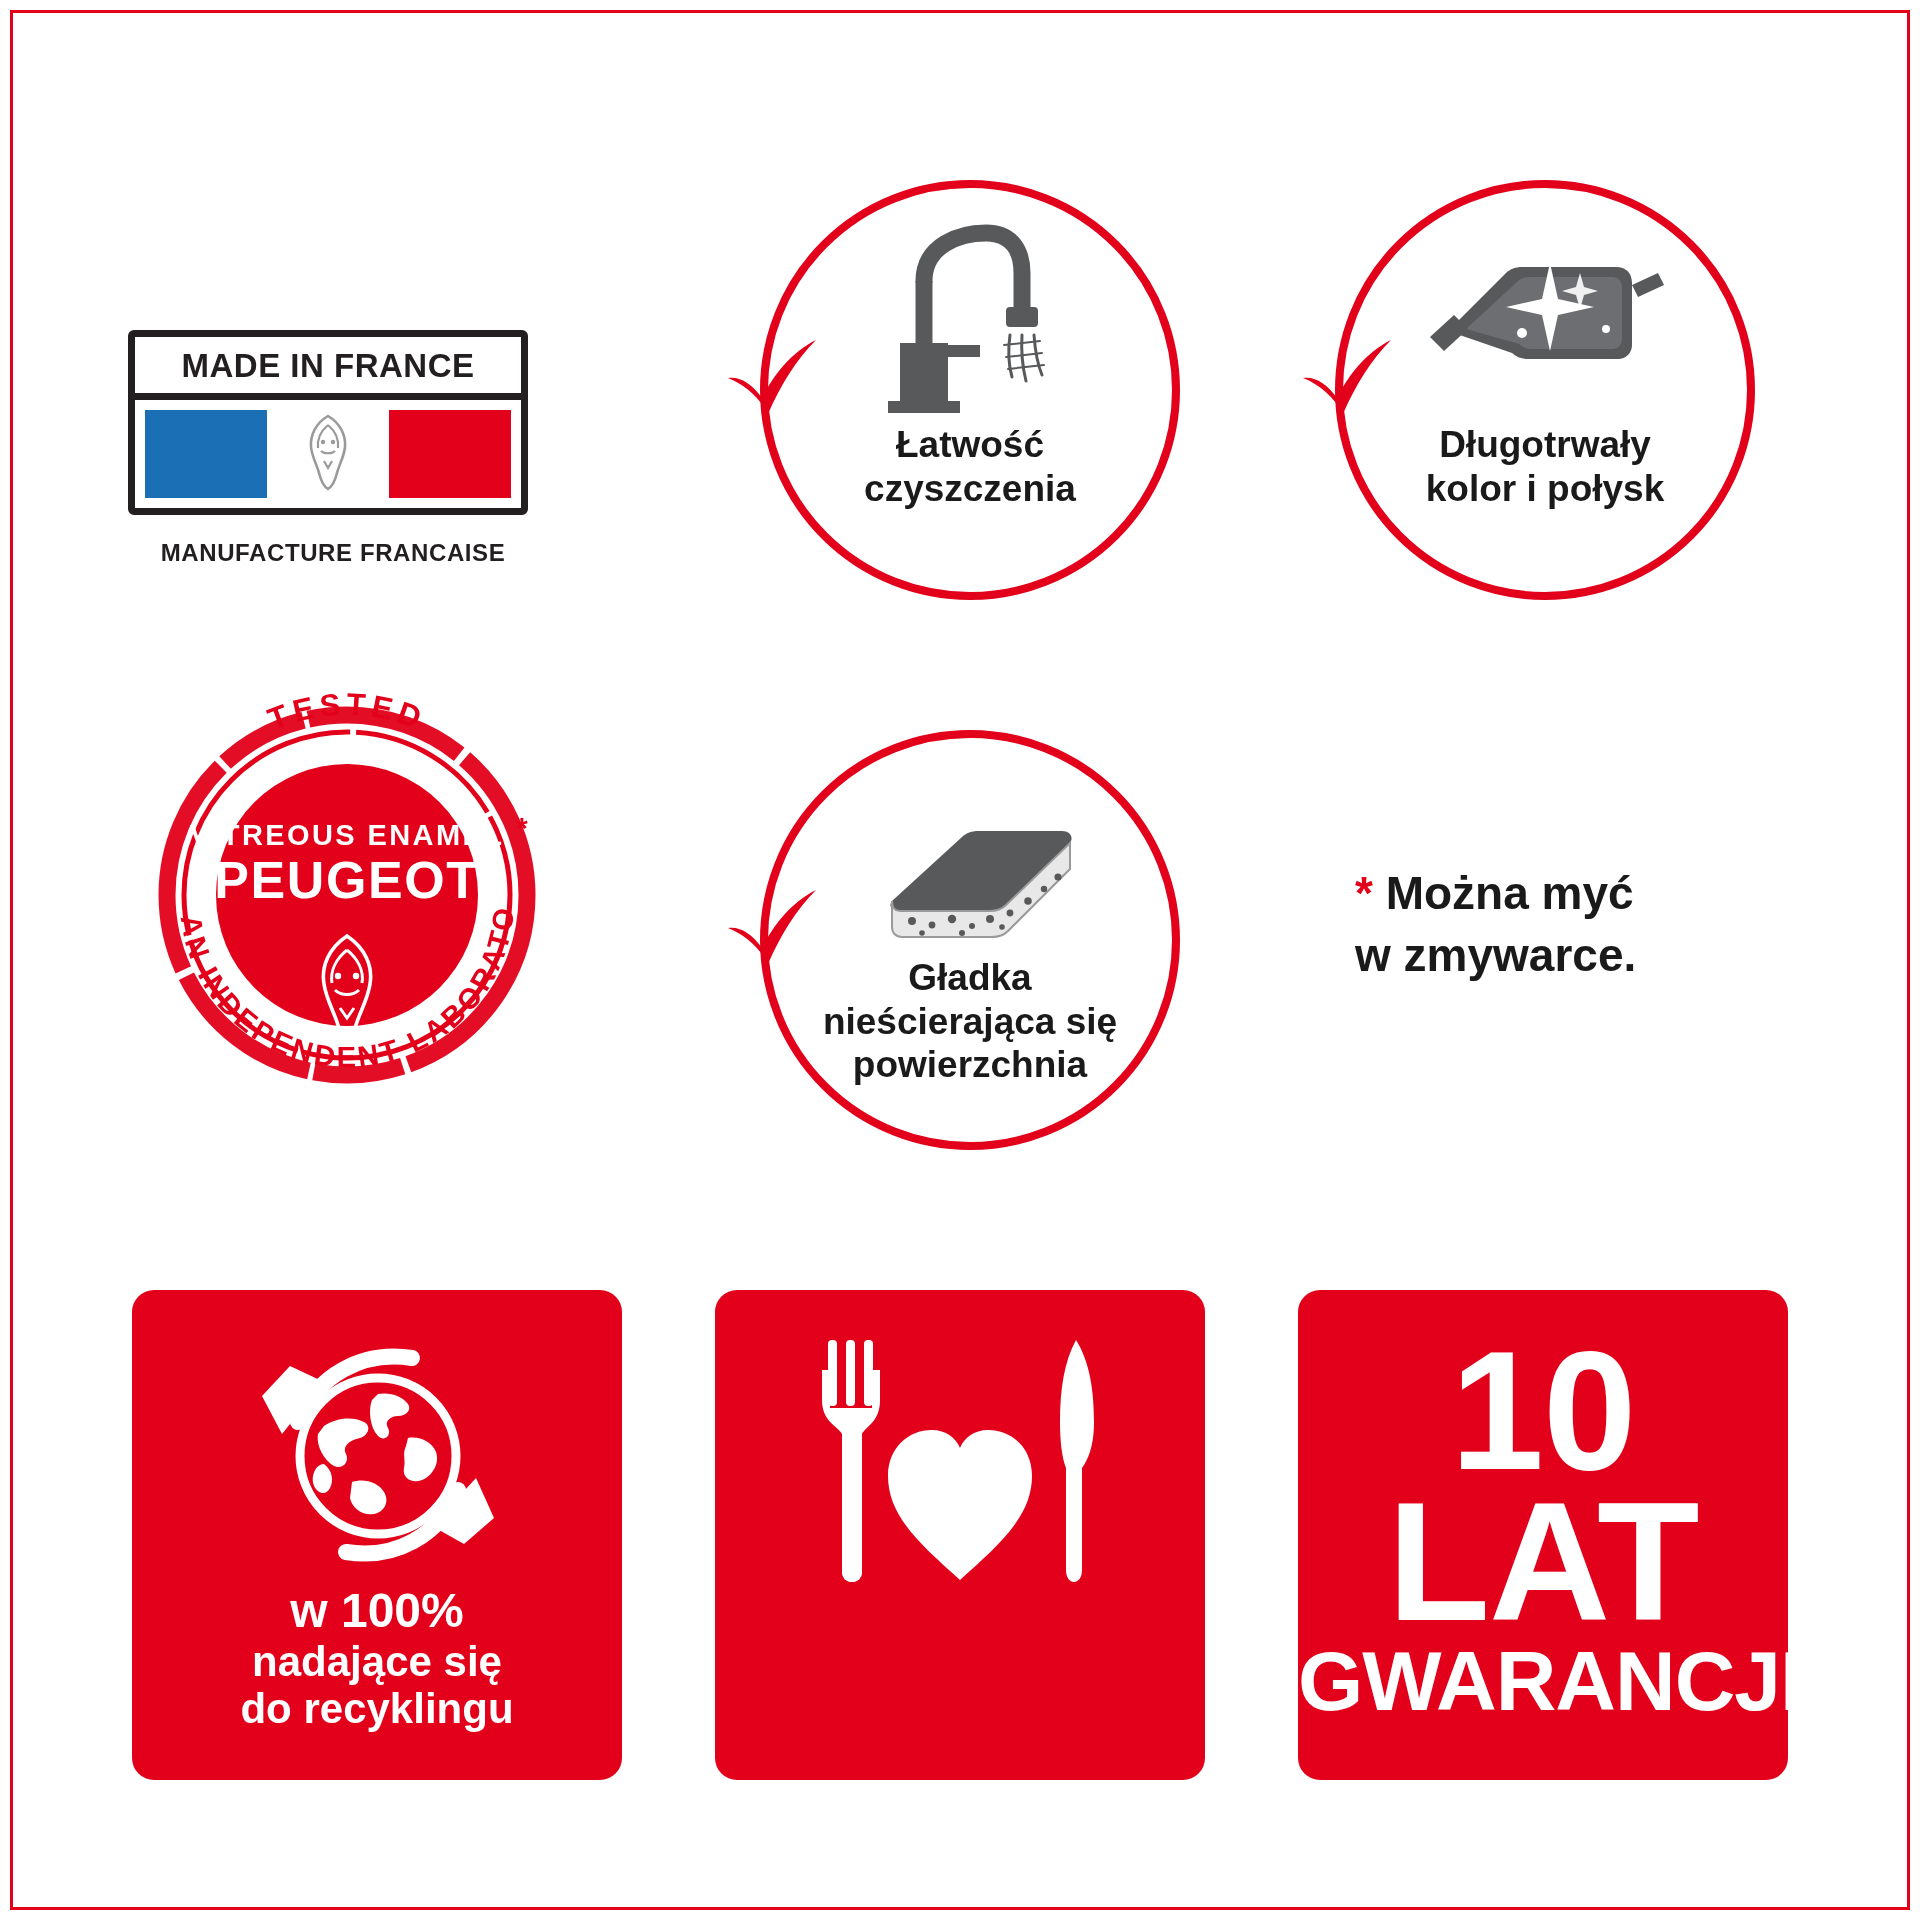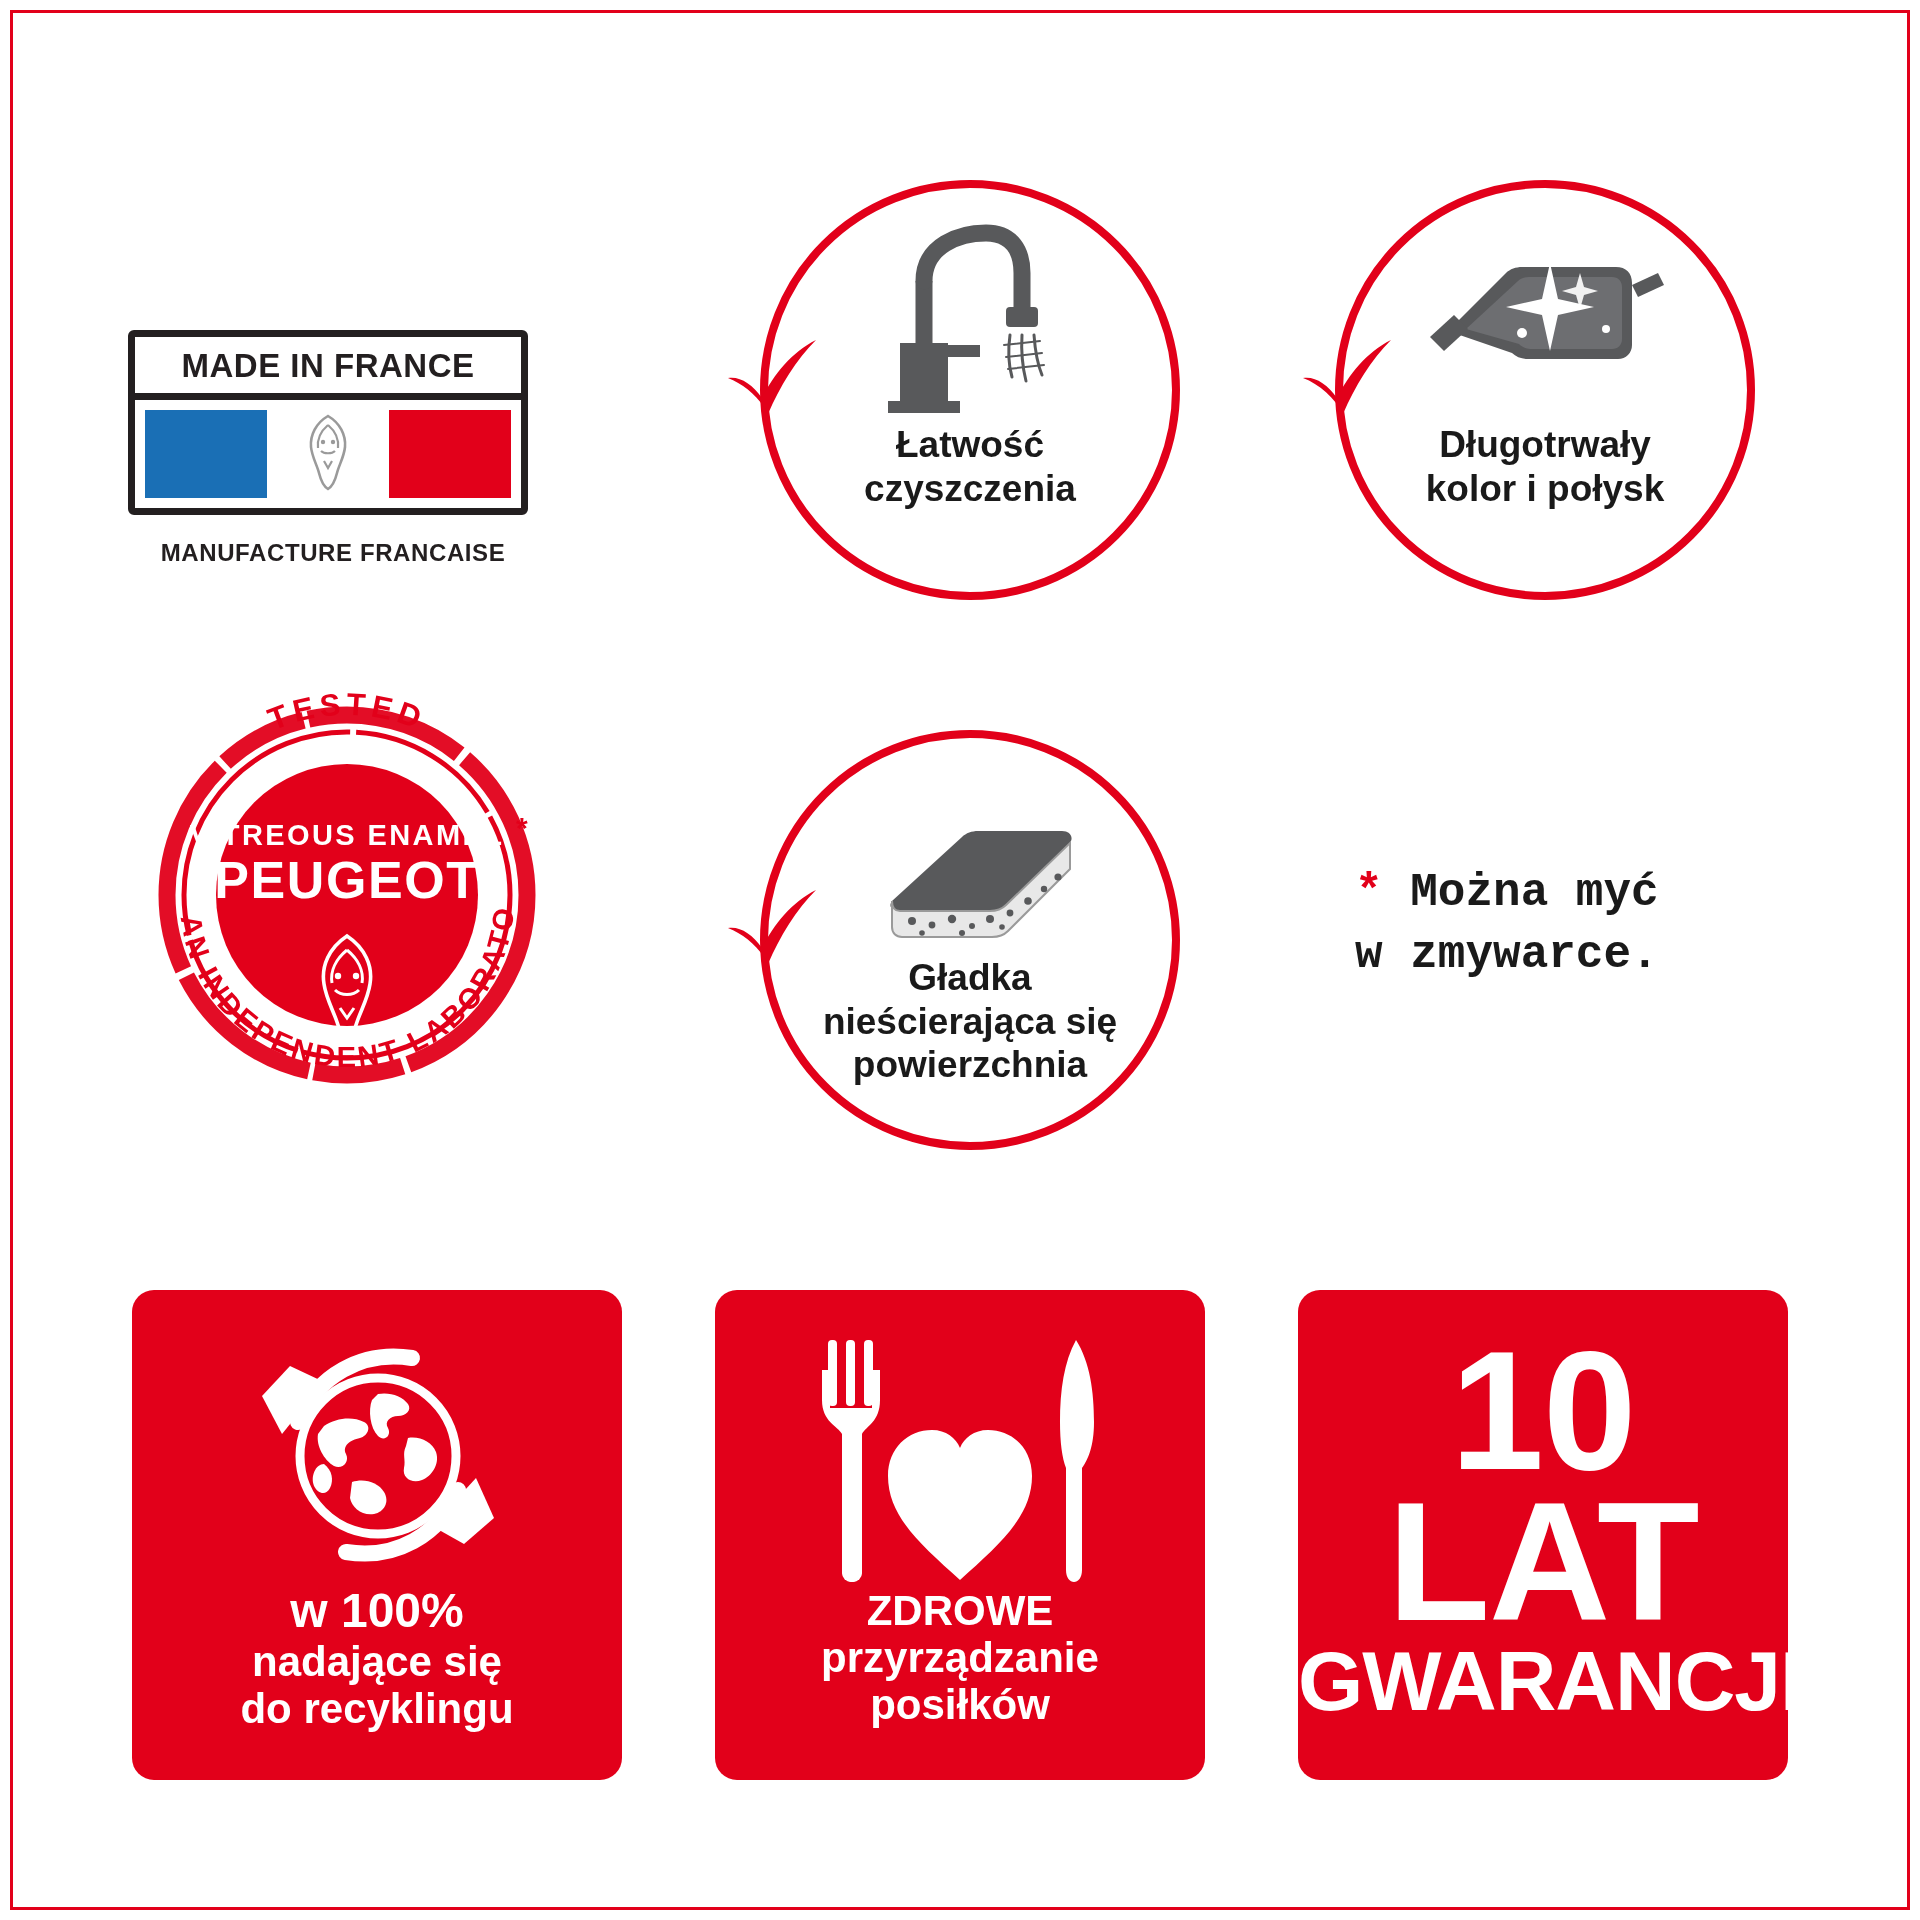--- a/index.html
+++ b/index.html
@@ -126,21 +126,20 @@
   
   .note {
     position: absolute;
     left: 1355px;
     top: 862px;
     width: 470px;
     font-size: 46px;
     font-weight: bold;
     line-height: 1.35;
     color: #1a1a1a;
-    font-family: Liberation Mono, monospace;
   }
   .note .star {
     color: #e2001a;
   }
 
   
   .tile {
     position: absolute;
     background: #e2001a;
     border-radius: 22px;
@@ -396,25 +395,20 @@
           <rect x="52" y="96" width="20" height="156" rx="9"></rect>
         </g>
 
         <path d="M170 250 C130 214 98 186 98 146 C98 118 118 100 142 100 C156 100 166 108 170 118 C174 108 184 100 198 100 C222 100 242 118 242 146 C242 186 210 214 170 250 Z" fill="#ffffff"></path>
 
         <g fill="#ffffff">
           <path d="M286 10 C300 32 304 62 304 92 C304 116 298 130 292 138 L292 240 C292 248 288 252 284 252 C280 252 276 248 276 240 L276 138 C272 128 270 112 270 92 C270 60 274 32 286 10 Z"></path>
         </g>
       </svg>
     </div>
-    <div class="tile-cap">
-      <span class="big">ZDROWE</span>
-      <span class="big">przyrządzanie</span>
-      <span class="big">posiłków</span>
-    </div>
   </div>
 
   <div class="tile" id="tile-warranty" style="left:1298px; top:1290px; width:490px; height:490px;">
     <div class="warranty-text w10">10</div>
     <div class="warranty-text wlat">LAT</div>
     <div class="warranty-text wgw">GWARANCJI</div>
   </div>
 
 </div>
 

